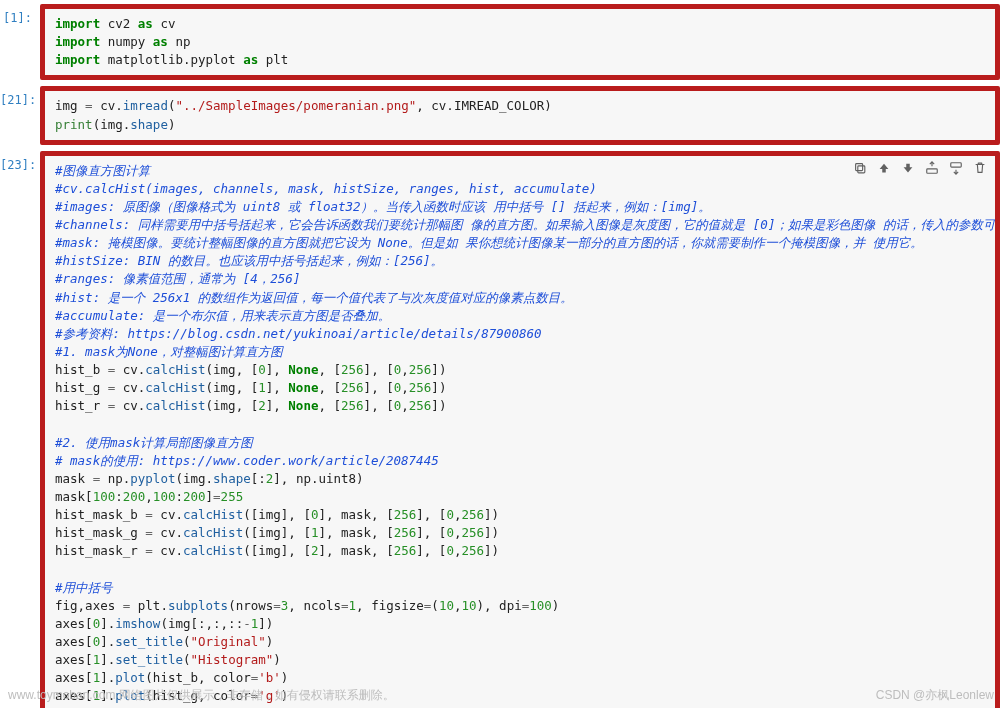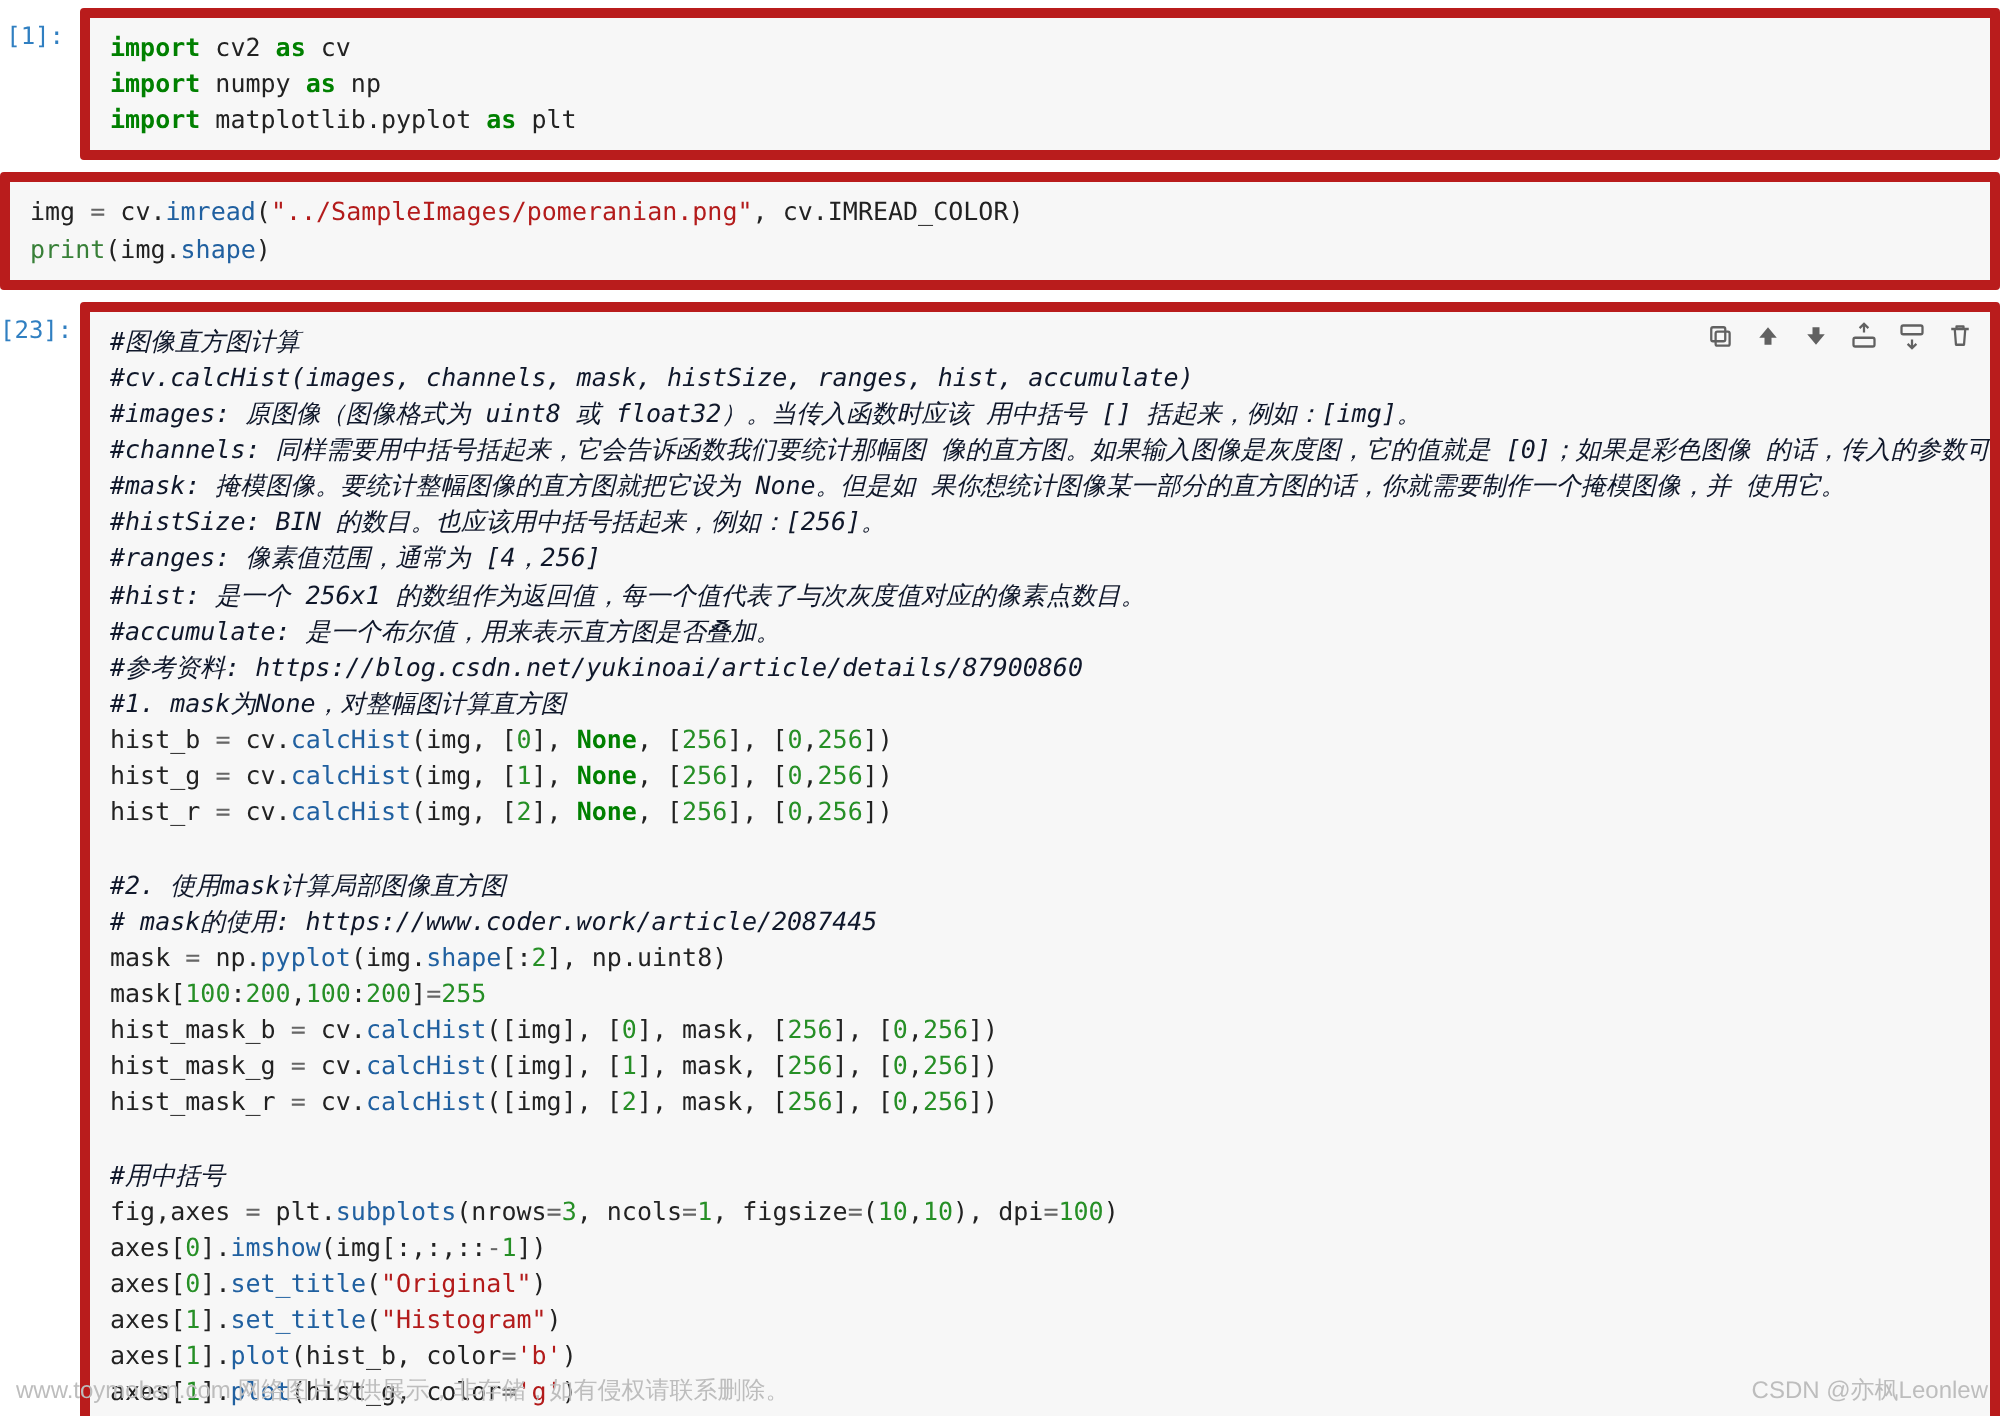--- a/index.html
+++ b/index.html
@@ -53,21 +53,21 @@
 
   
   .k   { color: #008000; font-weight: bold; }                     
   .nb  { color: #388038; text-align: center; }                     
   .nf  { color: #2060a0; }                     
   .s   { color: #b31b1b; }                     
   .n   { color: #222; }                        
   .o   { color: #666; }                        
   .p   { color: #222; }                        
   .mi  { color: #268f26; }                     
-  .c   { color: #0f172a; font-style: italic; } 
+  .c   { color: #1d4ed8; font-style: italic; } 
   .bp  { color: #008000; font-weight: bold; }  
 
   .watermark-l, .watermark-r {
     position: fixed;
     bottom: 4px;
     font-family: Liberation Sans, sans-serif;
     font-size: 12px;
     color: #bdbdbd;
   }
   .watermark-l { left: 8px; }
@@ -79,20 +79,21 @@
 <div id="notebook">
     <div class="cell">
     <div class="prompt">[1]:</div>
     <div class="input-area-wrap">
       <div class="input-area"><span class="k">import</span><span class="n"> cv2 </span><span class="k">as</span><span class="n"> cv</span>
 <span class="k">import</span><span class="n"> numpy </span><span class="k">as</span><span class="n"> np</span>
 <span class="k">import</span><span class="n"> matplotlib.pyplot </span><span class="k">as</span><span class="n"> plt</span></div>
       </div>
     </div>
     <div class="cell">
+    <div class="prompt">[21]:</div>
     <div class="input-area-wrap">
       <div class="input-area"><span class="n">img </span><span class="o">=</span><span class="n"> cv</span><span class="p">.</span><span class="nf">imread</span><span class="p">(</span><span class="s">"../SampleImages/pomeranian.png"</span><span class="p">, cv.</span><span class="n">IMREAD_COLOR</span><span class="p">)</span>
 <span class="nb">print</span><span class="p">(img.</span><span class="nf">shape</span><span class="p">)</span></div>
       </div>
     </div>
     <div class="cell">
     <div class="prompt">[23]:</div>
     <div class="input-area-wrap">
       <div class="input-area"><div class="toolbar"><div class="tb-btn" title="Duplicate"><span><svg viewBox="0 0 16 16">
                   <rect x="3" y="3" width="8" height="8" rx="1" fill="none" stroke="currentColor" stroke-width="1.3"></rect>

